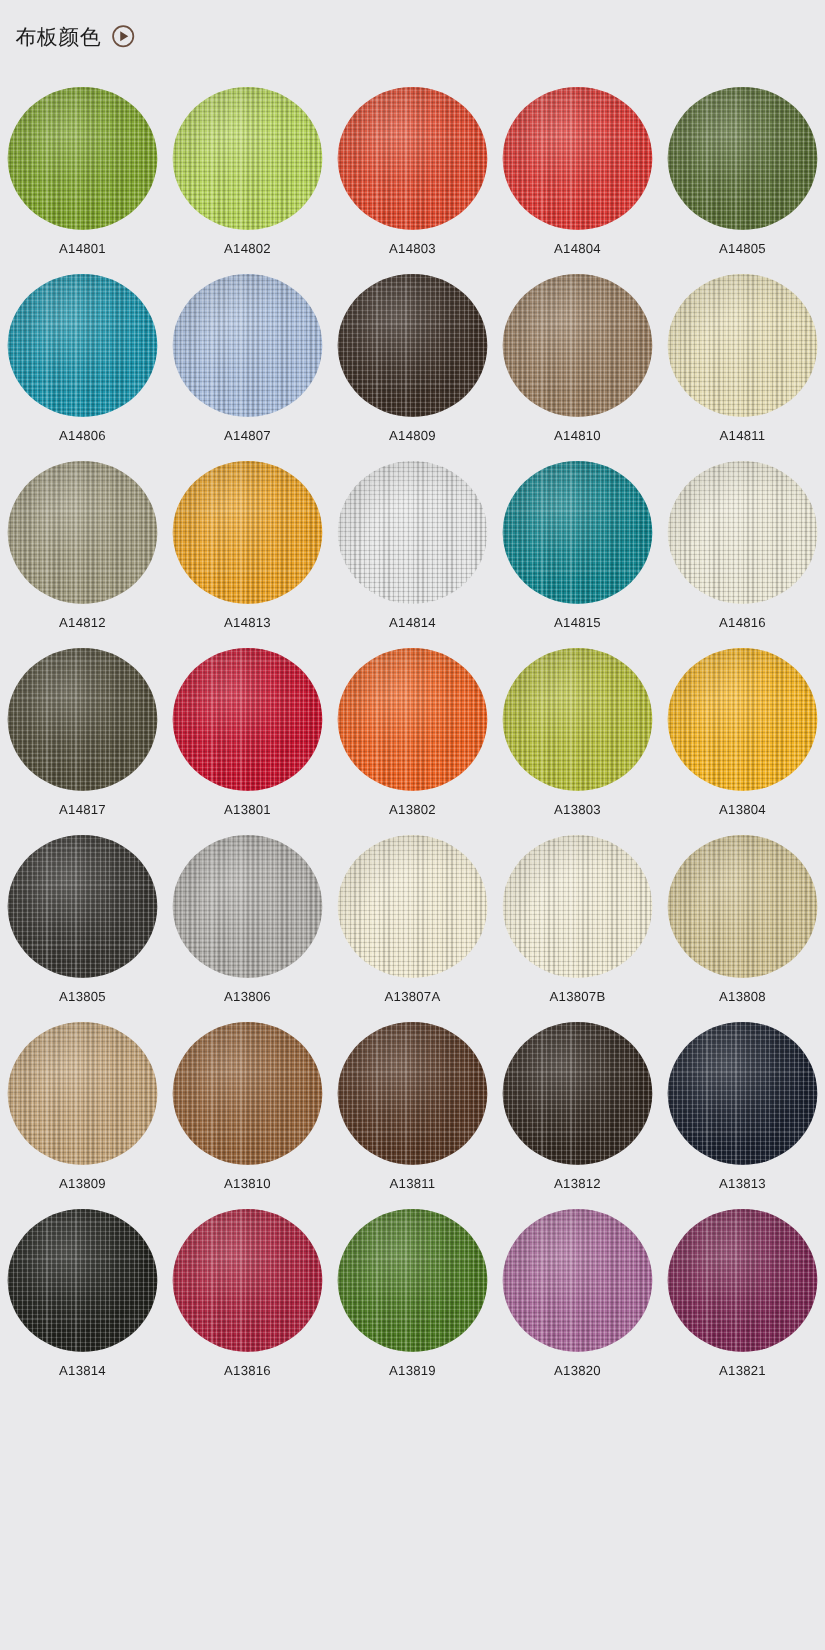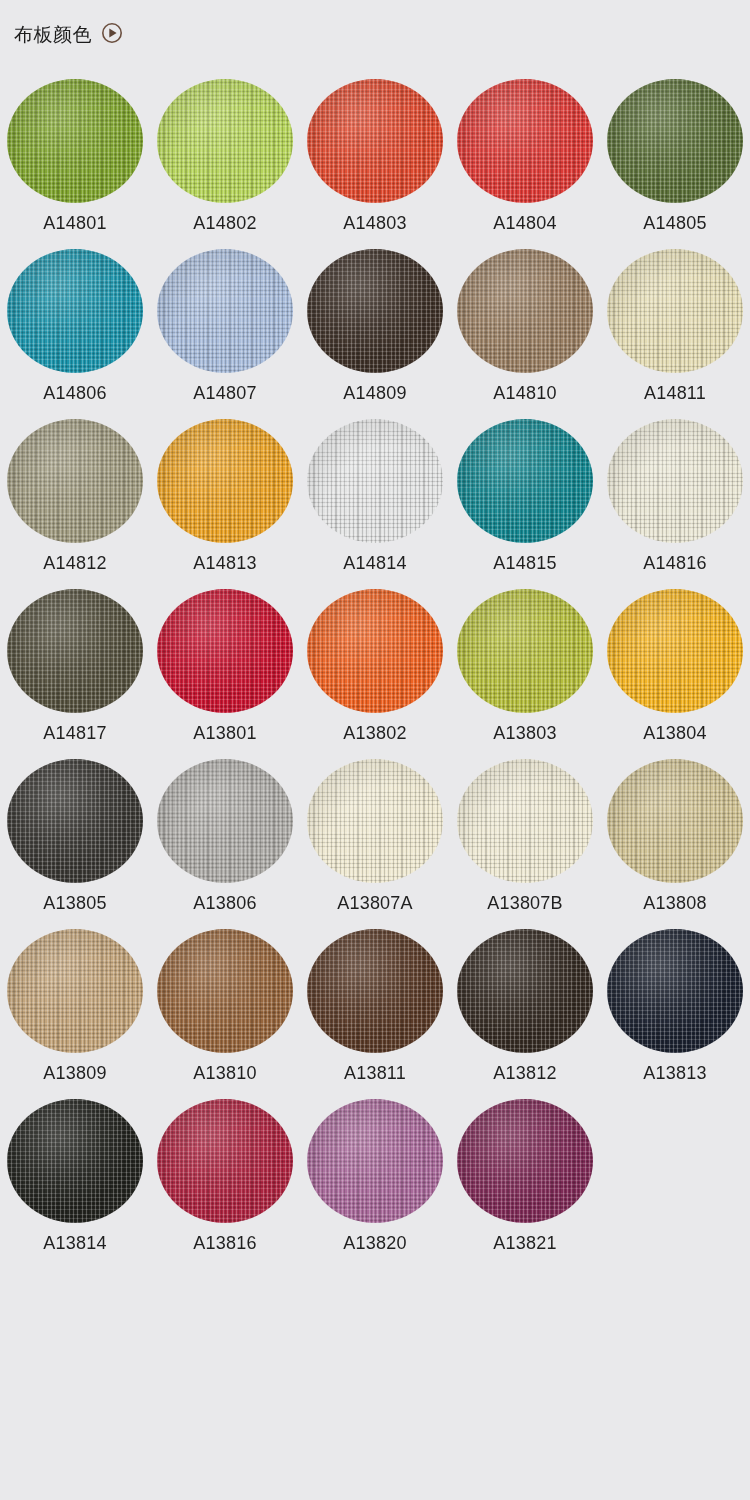--- a/index.html
+++ b/index.html
@@ -103,21 +103,21 @@
         rgba(255,255,255,0.06) 38%,
         rgba(255,255,255,0.0) 62%),
       radial-gradient(circle at 64% 78%,
         rgba(0,0,0,0.0) 52%,
         rgba(0,0,0,0.10) 86%,
         rgba(0,0,0,0.17) 100%);
     pointer-events: none;
   }
   .label {
     margin-top: 11px;
-    font-size: 18px;
+    font-size: 12px;
     color: #1f1f1f;
     letter-spacing: 0.2px;
     line-height: 1;
     white-space: nowrap;
     font-family: "Liberation Sans", "DejaVu Sans", sans-serif;
   }
 </style>
 </head>
 <body>
 
@@ -254,20 +254,24 @@
     </div>
     <div class="cell">
       <div class="swatch" style="background-color: rgb(35, 36, 31);"></div>
       <div class="label">A13814</div>
     </div>
     <div class="cell">
       <div class="swatch" style="background-color: rgb(173, 36, 64);"></div>
       <div class="label">A13816</div>
     </div>
     <div class="cell">
+      <div class="swatch" style="background-color: rgb(76, 122, 35);"></div>
+      <div class="label">A13819</div>
+    </div>
+    <div class="cell">
       <div class="swatch" style="background-color: rgb(168, 105, 154);"></div>
       <div class="label">A13820</div>
     </div>
     <div class="cell">
       <div class="swatch" style="background-color: rgb(126, 42, 86);"></div>
       <div class="label">A13821</div>
     </div>
   </div>
 
 </body></html>

